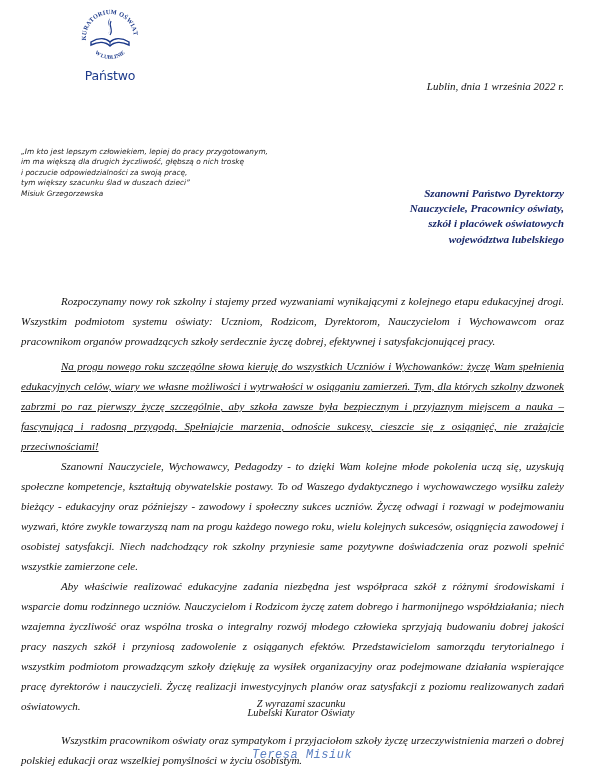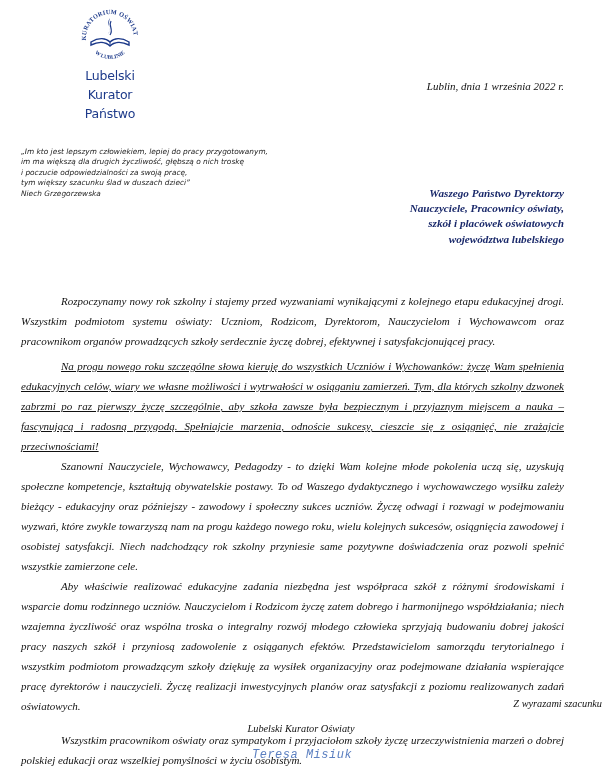--- a/index.html
+++ b/index.html
@@ -15,22 +15,22 @@
   .quote { position: absolute; left: 21px; top: 131px; font-family: "DejaVu Sans", sans-serif; font-style: italic; font-size: 7.4px; line-height: 10.4px; color: #222; margin-top: 16px; }
 
   .addressee { position: absolute; right: 38px; top: 186px; text-align: right; font-family: "Liberation Serif", serif; font-style: italic; font-weight: bold; font-size: 11.2px; line-height: 15.2px; color: #1b2a6b; }
 
   .body { position: absolute; left: 21px; top: 291px; width: 543px; font-family: "Liberation Serif", serif; font-style: italic; font-size: 11px; line-height: 20px; color: #111; text-align: justify; }
   .body p { margin: 0; text-indent: 40px; }
   .body p.gap { margin-top: 5px; text-decoration: underline; }
   .body p.gap2 { margin-top: 14px; }
 
   .closing { position: absolute; left: 0; width: 602px; text-align: center; font-family: "Liberation Serif", serif; font-style: italic; font-size: 10.3px; color: #111; }
-  .closing.c1 { top: 698px; text-align: right; }
-  .closing.c2 { top: 723px; }
+  .closing.c1 { top: 698px; }
+  .closing.c2 { top: 707px; }
   .signature { position: absolute; left: 252px; top: 748px; font-family: Liberation Mono, monospace; font-style: italic; font-size: 12px; color: #5b7fc0; letter-spacing: 0.5px; }
 </style>
 </head>
 <body>
 
 <div class="page">
 
   <div class="logo">
     <svg width="66" height="62" viewBox="0 0 66 62">
       <defs>
@@ -41,36 +41,35 @@
         <textPath href="#arcTop" startOffset="50%" text-anchor="middle">KURATORIUM OŚWIATY</textPath>
       </text>
       <text font-family="Liberation Serif, serif" font-size="5.4" font-weight="bold" fill="#1d3a8a">
         <textPath href="#arcBot" startOffset="50%" text-anchor="middle">W LUBLINIE</textPath>
       </text>
       <path d="M33 14 C 28 20, 36 24, 31 30 C 35 26, 30 22, 33 14 Z" fill="#1d3a8a"></path>
       <path d="M34 17 C 31 22, 37 25, 33 31" stroke="#1d3a8a" stroke-width="1.2" fill="none"></path>
       <path d="M14 38 C 22 33, 29 34, 33 38 C 37 34, 44 33, 52 38 L 52 41 C 44 37, 37 38, 33 42 C 29 38, 22 37, 14 41 Z" fill="none" stroke="#1d3a8a" stroke-width="1.4"></path>
       <line x1="33" y1="38" x2="33" y2="42" stroke="#1d3a8a" stroke-width="1"></line>
     </svg>
-    <div class="logo-name">Lubelski Kurator</div>
     <div class="logo-name">Państwo</div>
   </div>
 
   <div class="date">Lublin, dnia 1 września 2022 r.</div>
 
   <div class="quote">
     <div>„Im kto jest lepszym człowiekiem, lepiej do pracy przygotowanym,</div>
     <div>im ma większą dla drugich życzliwość, głębszą o nich troskę</div>
     <div>i poczucie odpowiedzialności za swoją pracę,</div>
     <div>tym większy szacunku ślad w duszach dzieci”</div>
-    <div>Niech Grzegorzewska</div>
+    <div>Misiuk Grzegorzewska</div>
   </div>
 
   <div class="addressee">
-    <div>Waszego Państwo Dyrektorzy</div>
+    <div>Szanowni Państwo Dyrektorzy</div>
     <div>Nauczyciele, Pracownicy oświaty,</div>
     <div>szkół i placówek oświatowych</div>
     <div>województwa lubelskiego</div>
   </div>
 
   <div class="body">
     <p>Rozpoczynamy nowy rok szkolny i stajemy przed wyzwaniami wynikającymi z kolejnego etapu edukacyjnej drogi. Wszystkim podmiotom systemu oświaty: Uczniom, Rodzicom, Dyrektorom, Nauczycielom i Wychowawcom oraz pracownikom organów prowadzących szkoły serdecznie życzę dobrej, efektywnej i satysfakcjonującej pracy.</p>
     <p class="gap">Na progu nowego roku szczególne słowa kieruję do wszystkich Uczniów i Wychowanków: życzę Wam spełnienia edukacyjnych celów, wiary we własne możliwości i wytrwałości w osiąganiu zamierzeń. Tym, dla których szkolny dzwonek zabrzmi po raz pierwszy życzę szczególnie, aby szkoła zawsze była bezpiecznym i przyjaznym miejscem a nauka – fascynującą i radosną przygodą. Spełniajcie marzenia, odnoście sukcesy, cieszcie się z osiągnięć, nie zrażajcie przeciwnościami!</p>
     <p>Szanowni Nauczyciele, Wychowawcy, Pedagodzy - to dzięki Wam kolejne młode pokolenia uczą się, uzyskują społeczne kompetencje, kształtują obywatelskie postawy. To od Waszego dydaktycznego i wychowawczego wysiłku zależy bieżący - edukacyjny oraz późniejszy - zawodowy i społeczny sukces uczniów. Życzę odwagi i rozwagi w podejmowaniu wyzwań, które zwykle towarzyszą nam na progu każdego nowego roku, wielu kolejnych sukcesów, osiągnięcia zawodowej i osobistej satysfakcji. Niech nadchodzący rok szkolny przyniesie same pozytywne doświadczenia oraz pozwoli spełnić wszystkie zamierzone cele.</p>
     <p>Aby właściwie realizować edukacyjne zadania niezbędna jest współpraca szkół z różnymi środowiskami i wsparcie domu rodzinnego uczniów. Nauczycielom i Rodzicom życzę zatem dobrego i harmonijnego współdziałania; niech wzajemna życzliwość oraz wspólna troska o integralny rozwój młodego człowieka sprzyjają budowaniu dobrej jakości pracy naszych szkół i przyniosą zadowolenie z osiąganych efektów. Przedstawicielom samorządu terytorialnego i wszystkim podmiotom prowadzącym szkoły dziękuję za wysiłek organizacyjny oraz podejmowane działania wspierające pracę dyrektorów i nauczycieli. Życzę realizacji inwestycyjnych planów oraz satysfakcji z poziomu realizowanych zadań oświatowych.</p>

